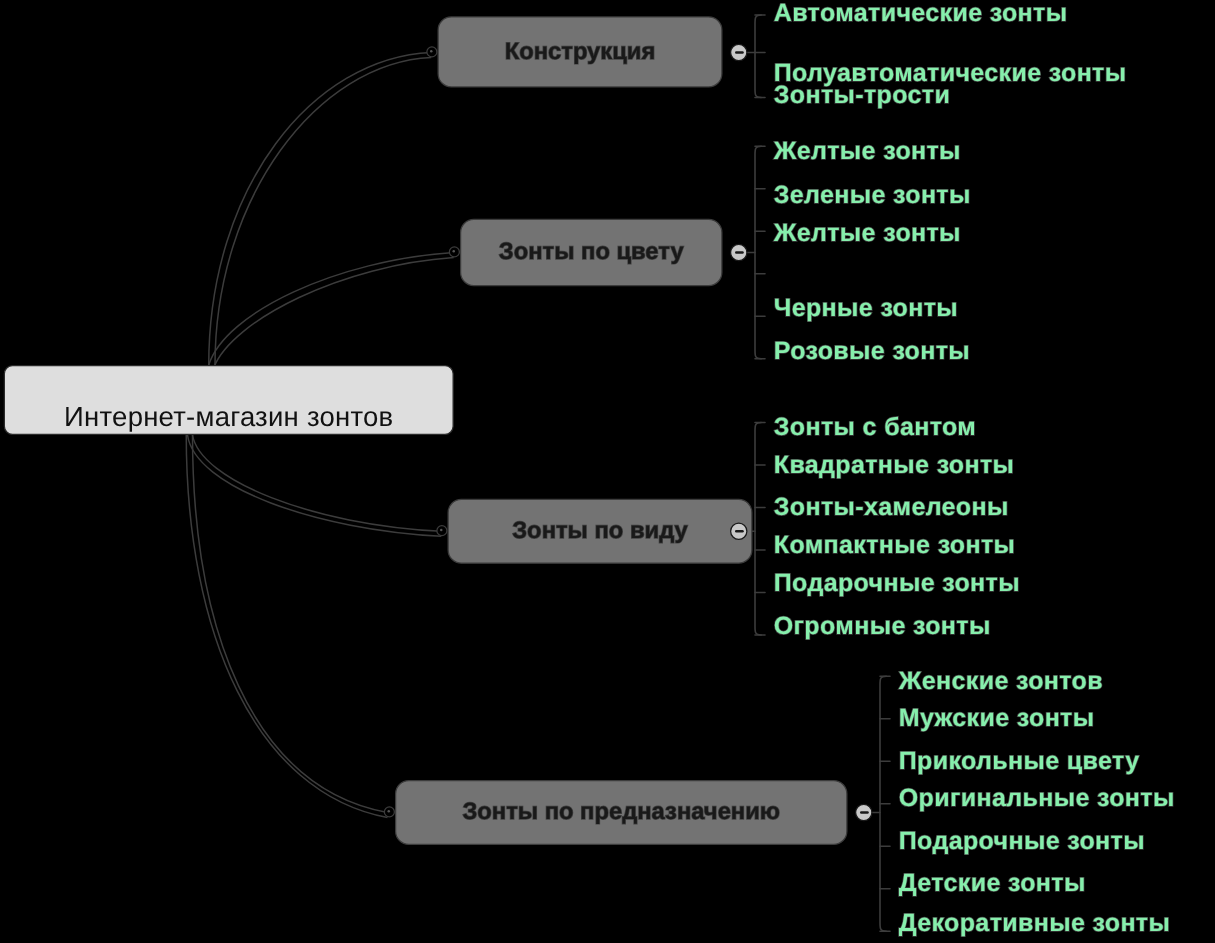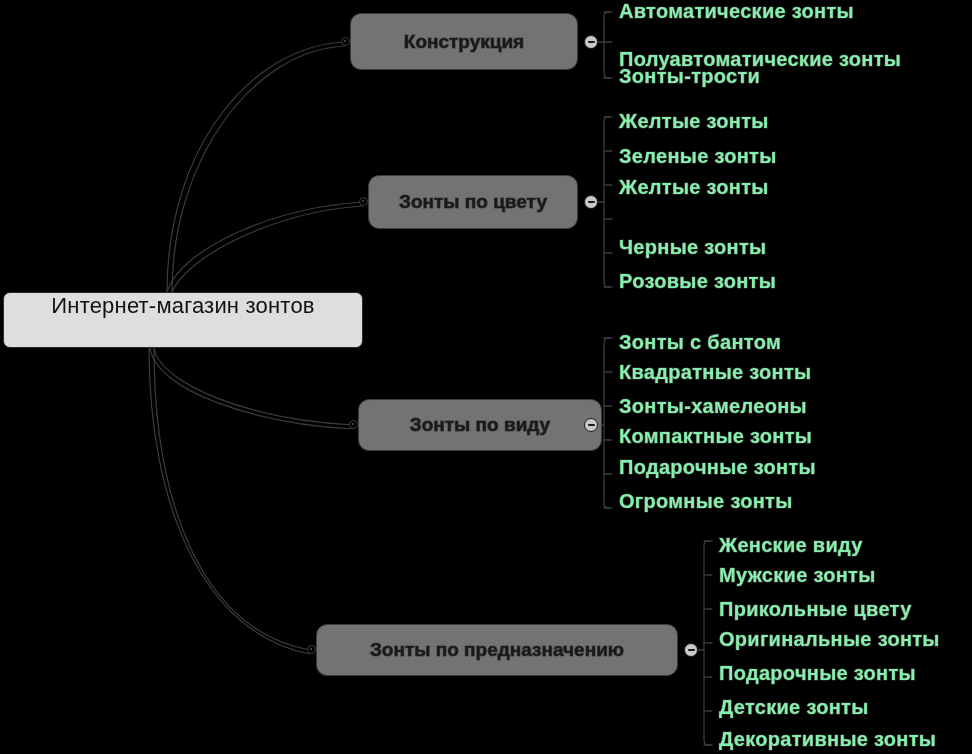--- a/index.html
+++ b/index.html
@@ -25,21 +25,21 @@
   }
 
   
   .root-node {
     position: absolute;
     box-sizing: border-box;
     background: #dedede;
     border: 1px solid #2b2b2b;
     border-radius: 7px;
     display: flex;
-    align-items: flex-start;
+    align-items: flex-end;
     justify-content: center;
   }
   .root-label {
     color: #111111;
     font-size: 22px;
     letter-spacing: 0.2px;
     white-space: nowrap;
   }
 
   
@@ -222,21 +222,21 @@
   <div class="leaf" style="left:619px; top:490px;">Огромные зонты</div>
 
   <div class="branch-node" style="left:316px; top:624px; width:362px; height:52px;">
     <span class="branch-label">Зонты по предназначению</span>
   </div>
   <div class="socket" style="left:307px; top:645px;"></div>
   <div class="toggle" style="left:684px; top:643px;">
       <span class="bar"></span>
     </div>
 
-  <div class="leaf" style="left:719px; top:534px;">Женские виду</div>
+  <div class="leaf" style="left:719px; top:534px;">Женские зонтов</div>
   <div class="leaf" style="left:719px; top:564px;">Мужские зонты</div>
   <div class="leaf" style="left:719px; top:598px;">Прикольные цвету</div>
   <div class="leaf" style="left:719px; top:628px;">Оригинальные зонты</div>
   <div class="leaf" style="left:719px; top:662px;">Подарочные зонты</div>
   <div class="leaf" style="left:719px; top:696px;">Детские зонты</div>
   <div class="leaf" style="left:719px; top:728px;">Декоративные зонты</div>
 
 </div>
 
 </body></html>

